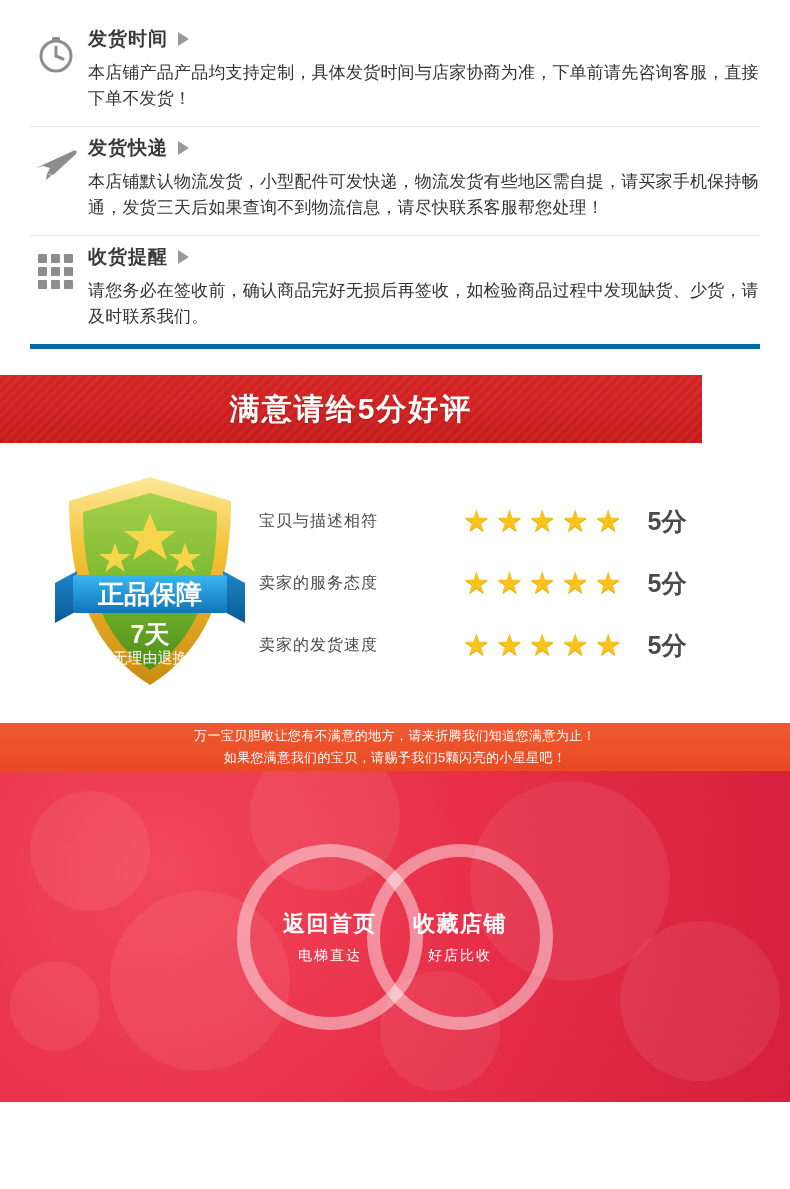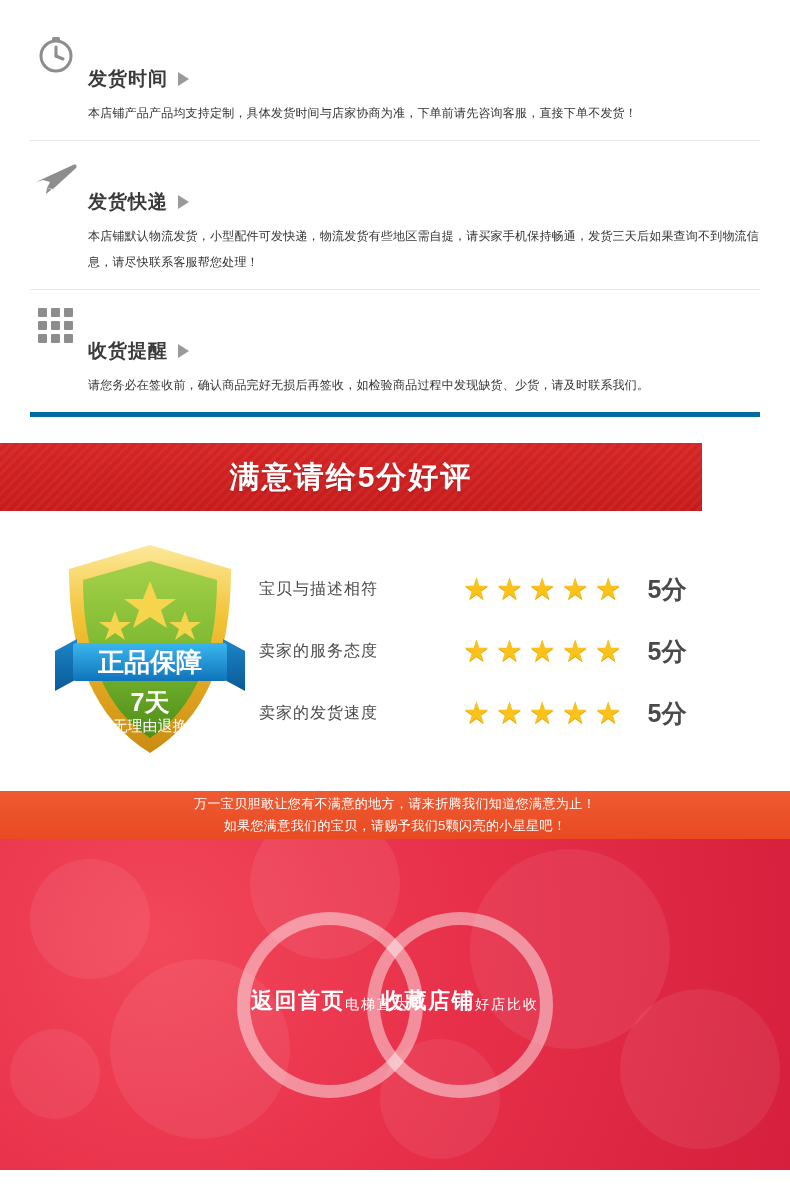--- a/index.html
+++ b/index.html
@@ -60,41 +60,41 @@
   .notice-row:last-child { border-bottom: 5px solid #0369a1; }
   .notice-icon {
     width: 52px;
     min-width: 52px;
     height: 56px;
     display: flex;
     align-items: center;
     justify-content: center;
     color: #8d8d8d;
   }
-  .notice-body { flex: 1; padding-left: 6px; margin-top: 40px; }
+  .notice-body { flex: 1; padding-left: 6px; }
   .notice-head {
     display: flex;
     align-items: center;
     gap: 10px;
     margin-bottom: 8px;
   }
   .notice-head-title {
     font-size: 19px;
     font-weight: bold;
     color: #3a3a3a;
     letter-spacing: 1px;
   }
   .tri-right {
     width: 0; height: 0;
     border-left: 11px solid #9a9a9a;
     border-top: 7px solid transparent;
     border-bottom: 7px solid transparent;
   }
   .notice-text {
-    font-size: 12px;
+    font-size: 17px;
     color: #333333;
     line-height: 26px;
     letter-spacing: 0.2px;
   }
 
   
   .banner {
     position: relative;
     width: 702px;
     height: 68px;
@@ -194,21 +194,21 @@
     justify-content: center;
     gap: 0px;
   }
   .ring-btn {
     position: relative;
     width: 186px;
     height: 186px;
     border-radius: 50%;
     border: 13px solid rgba(255,255,255,0.45);
     display: flex;
-    flex-direction: row;
+    flex-direction: column;
     align-items: center;
     justify-content: center;
     color: #ffffff;
   }
   .ring-btn.left { margin-right: -28px; }
   .ring-btn.right { margin-left: -28px; }
   .ring-main {
     font-size: 22px;
     font-weight: bold;
     letter-spacing: 1.5px;

